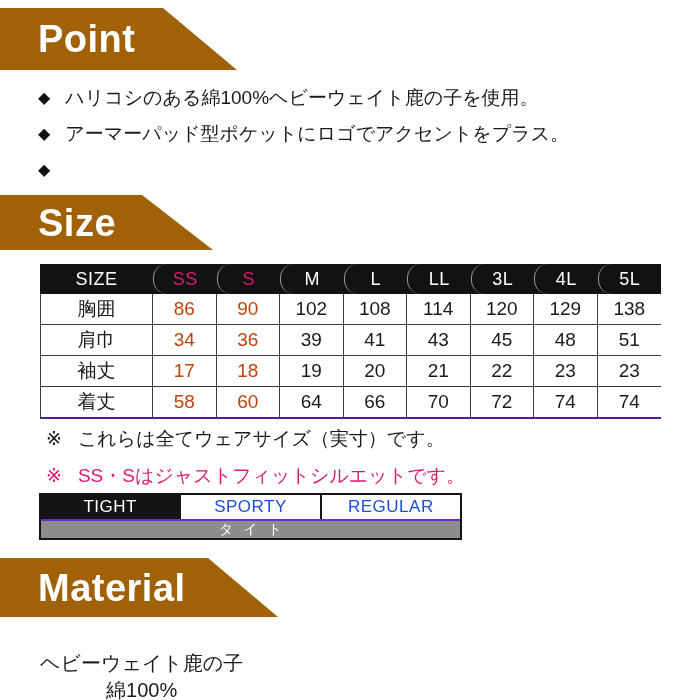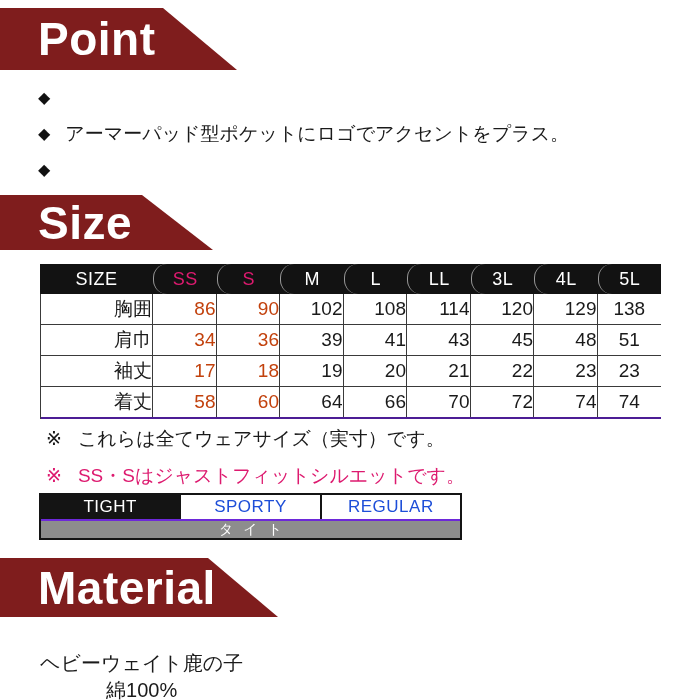--- a/index.html
+++ b/index.html
@@ -3,23 +3,23 @@
 <meta charset="utf-8">
 <style>
   html,body{margin:0;padding:0;}
   body{
     width:700px;height:700px;position:relative;background:#ffffff;
     font-family:"Liberation Sans","DejaVu Sans",sans-serif;color:#1a1a1a;
     overflow:hidden;
   }
   
   .banner{
-    position:absolute;left:0;background:#7f1d1d;color:#fff;
+    position:absolute;left:0;background:#a16207;color:#fff;
     font-weight:bold;display:flex;align-items:center;
-    padding-left:38px;box-sizing:border-box;font-size:46px;line-height:1;
+    padding-left:38px;box-sizing:border-box;font-size:38px;line-height:1;
     letter-spacing:0.5px;
   }
   #banner-point{top:8px;width:237px;height:62px;clip-path:polygon(0 0,163px 0,100% 100%,0 100%);}
   #banner-size{top:195px;width:213px;height:55px;clip-path:polygon(0 0,142px 0,100% 100%,0 100%);}
   #banner-material{top:558px;width:278px;height:59px;clip-path:polygon(0 0,208px 0,100% 100%,0 100%);}
 
   
   .bullets{position:absolute;top:86px;left:38px;width:620px;}
   .bullet{display:flex;align-items:center;font-size:19px;line-height:24px;margin-bottom:12px;}
   .bullet .diamond{font-size:16px;margin-right:15px;color:#111;}
@@ -36,21 +36,21 @@
   .thead .cell + .cell{border-left:1px solid #9a9a9a;border-radius:14px;}
   .tbody{border-left:1px solid #3a3a3a;}
   .trow{
     display:grid;grid-template-columns:112px repeat(8,1fr);
     height:30px;border-bottom:1px solid #3a3a3a;
   }
   .trow:last-child{border-bottom:2px solid #4c1d95;}
   .trow .cell{
     text-align:center;line-height:30px;font-size:19px;box-sizing:border-box;
   }
-  .trow .cell:not(:last-child){border-right:1px solid #3a3a3a;text-align:right;}
+  .trow .cell:not(:last-child){border-right:1px solid #3a3a3a;}
   .c-pink{color:#c2410c;}
   .thead .c-pink{color:#dd1a6f;}
 
   
   .notes{position:absolute;top:427px;left:46px;width:610px;}
   .note{display:flex;align-items:center;font-size:19px;line-height:24px;margin-bottom:13px;}
   .note .marker{margin-right:16px;font-size:19px;}
   .note.pink{color:#dd1a6f;}
 
   
@@ -75,20 +75,21 @@
 </head>
 <body>
 
 <div class="banner" id="banner-point">
   <span>Point</span>
 </div>
 
 <div class="bullets">
   <div class="bullet">
     <span class="diamond">◆</span>
+    <span>ハリコシのある綿100%ヘビーウェイト鹿の子を使用。</span>
   </div>
   <div class="bullet">
     <span class="diamond">◆</span>
     <span>アーマーパッド型ポケットにロゴでアクセントをプラス。</span>
   </div>
   <div class="bullet">
     <span class="diamond">◆</span>
   </div>
 </div>
 

